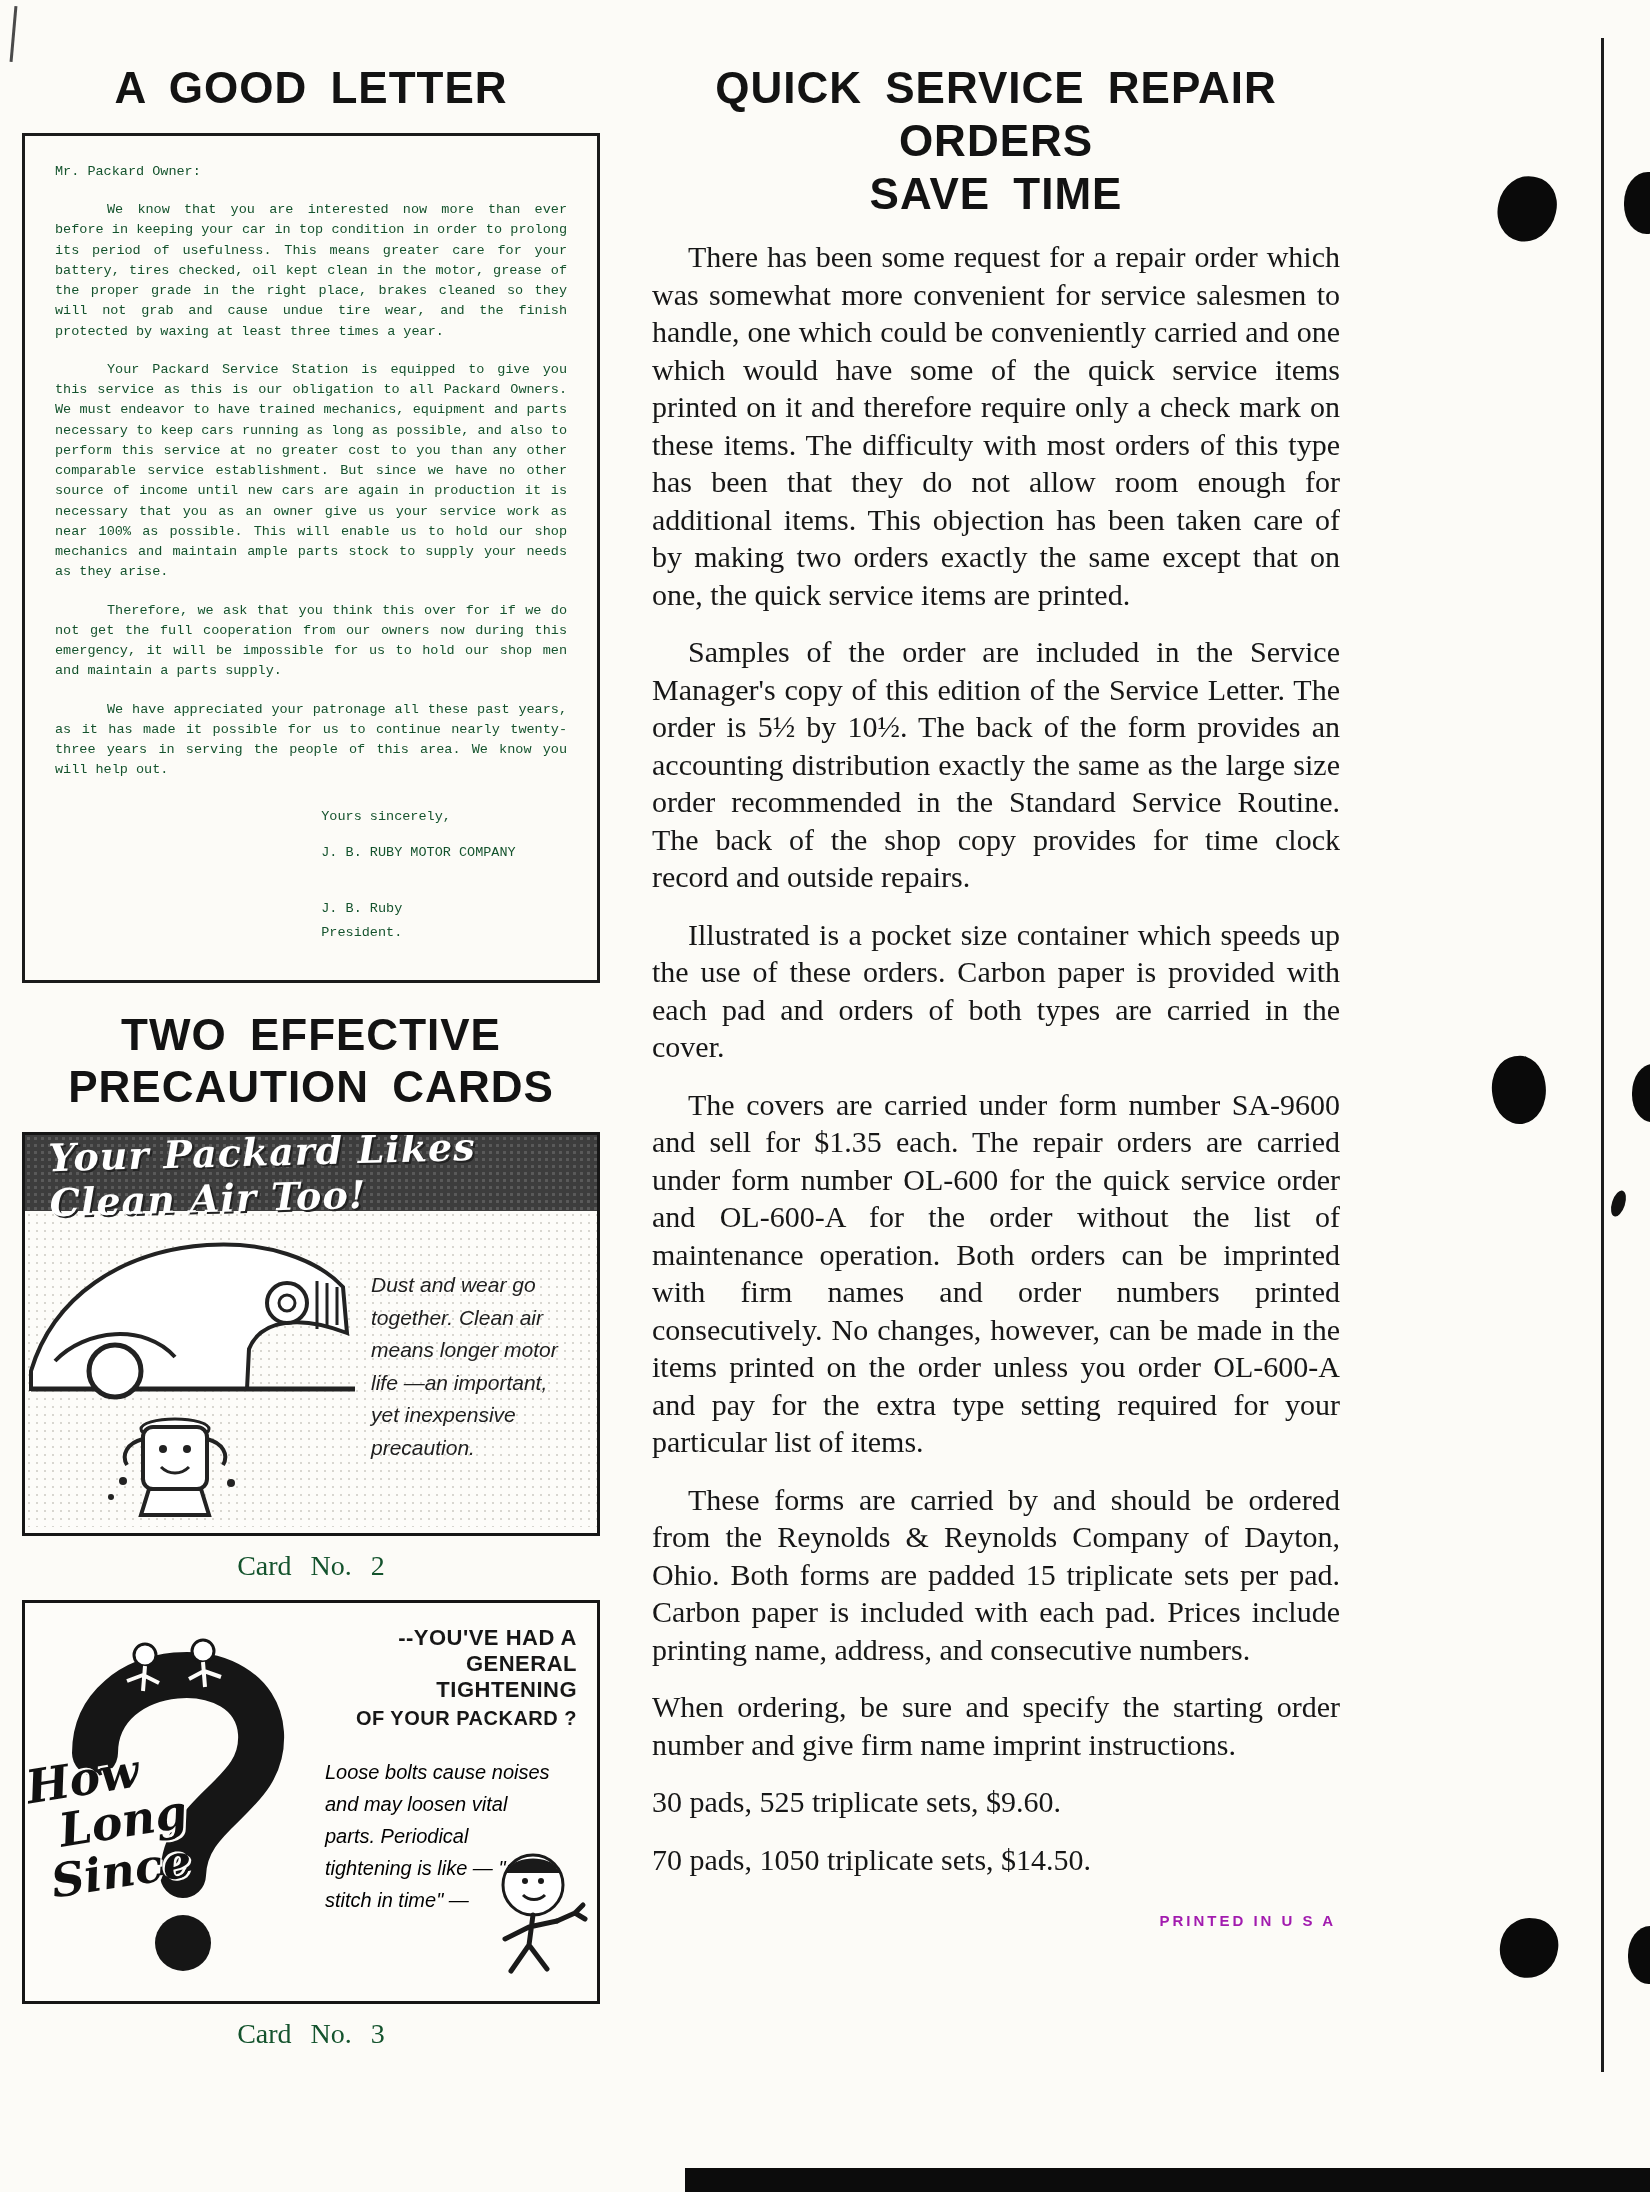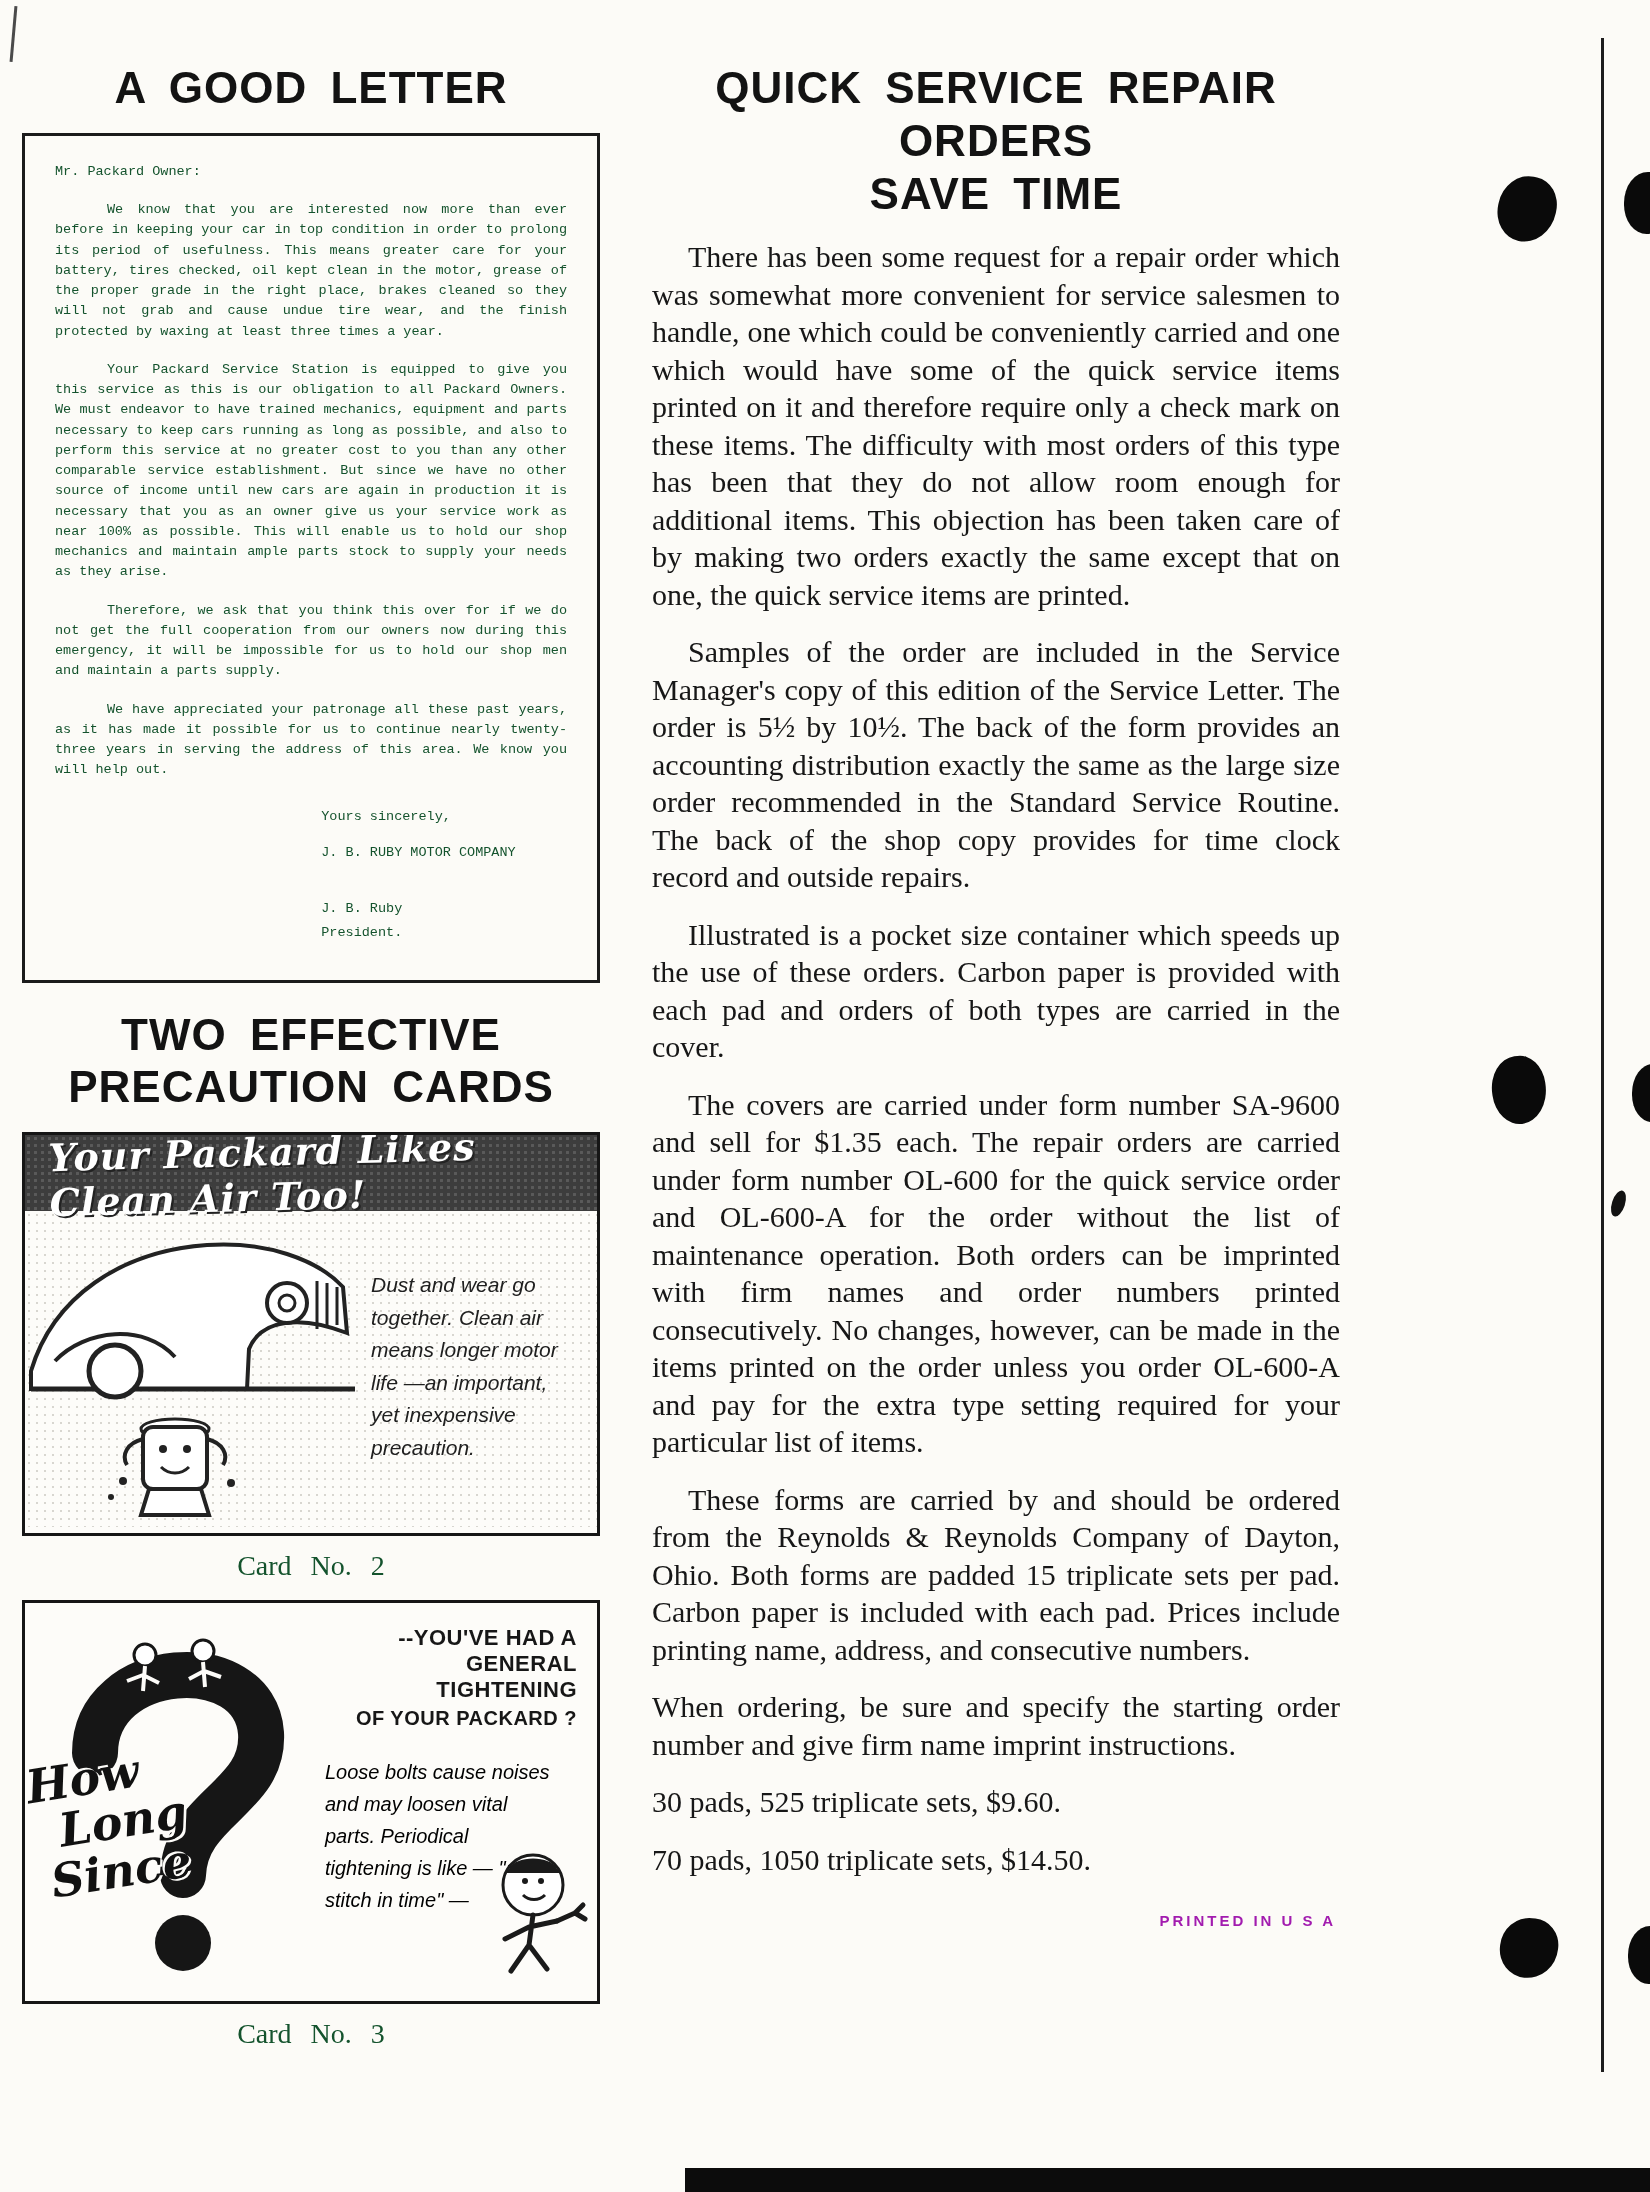--- a/index.html
+++ b/index.html
@@ -131,21 +131,21 @@
     <div class="col-left">
 
       <h1 class="heading">A GOOD LETTER</h1>
 
 
       <div class="letter-box">
         <div class="salutation">Mr. Packard Owner:</div>
         <p>We know that you are interested now more than ever before in keeping your car in top condition in order to prolong its period of usefulness. This means greater care for your battery, tires checked, oil kept clean in the motor, grease of the proper grade in the right place, brakes cleaned so they will not grab and cause undue tire wear, and the finish protected by waxing at least three times a year.</p>
         <p>Your Packard Service Station is equipped to give you this service as this is our obligation to all Packard Owners. We must endeavor to have trained mechanics, equipment and parts necessary to keep cars running as long as possible, and also to perform this service at no greater cost to you than any other comparable service establishment. But since we have no other source of income until new cars are again in production it is necessary that you as an owner give us your service work as near 100% as possible. This will enable us to hold our shop mechanics and maintain ample parts stock to supply your needs as they arise.</p>
         <p>Therefore, we ask that you think this over for if we do not get the full cooperation from our owners now during this emergency, it will be impossible for us to hold our shop men and maintain a parts supply.</p>
-        <p>We have appreciated your patronage all these past years, as it has made it possible for us to continue nearly twenty-three years in serving the address of this area. We know you will help out.</p>
+        <p>We have appreciated your patronage all these past years, as it has made it possible for us to continue nearly twenty-three years in serving the people of this area. We know you will help out.</p>
         <div class="letter-closing">
           <div>Yours sincerely,</div>
           <div class="company">J. B. RUBY MOTOR COMPANY</div>
           <div>J. B. Ruby</div>
           <div class="sig-title">President.</div>
         </div>
       </div>
 
       <h1 class="heading two-line">
         <span>TWO EFFECTIVE</span><br>

